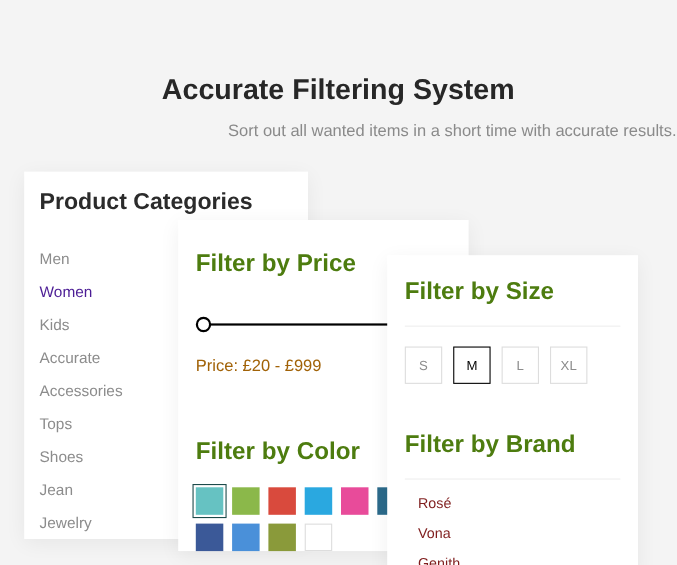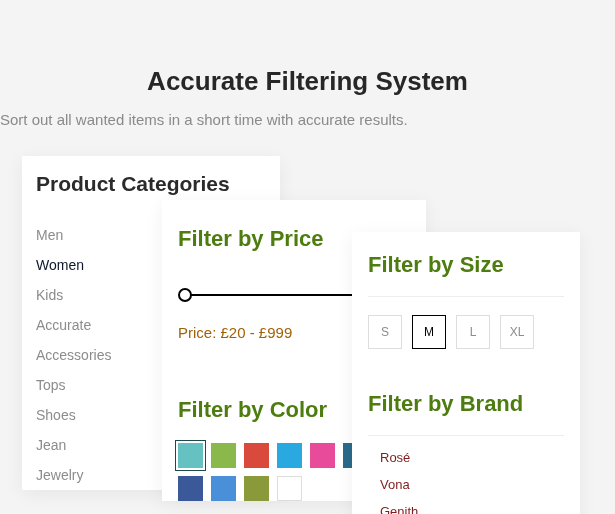--- a/index.html
+++ b/index.html
@@ -12,24 +12,25 @@
     position: relative;
   }
   .hero-title {
     text-align: center;
     font-size: 26px;
     font-weight: 700;
     color: #272727;
     padding-top: 66px;
   }
   .hero-subtitle {
-    text-align: left;
+    text-align: right;
     font-size: 15px;
     color: #8a8a8a;
     margin-top: 14px;
+    margin-left: 16px;
   }
   .panel {
     position: absolute;
     background: #fff;
     box-shadow: 0 4px 18px rgba(0,0,0,0.06);
   }
   
   .panel-cat {
     left: 22px;
     top: 156px;
@@ -42,21 +43,21 @@
     color: #2b2b2b;
     margin-bottom: 24px;
   }
   .cat-list { list-style: none; }
   .cat-list li {
     font-size: 14px;
     color: #8c8c8c;
     padding: 7px 0;
     cursor: pointer;
   }
-  .cat-list li.active { color: #0f172a; }
+  .cat-list li.active { color: #4c1d95; }
   
   .panel-price {
     left: 162px;
     top: 200px;
     width: 264px;
     padding: 26px 22px 0 16px;
   }
   .panel-price h2, .panel-size h2 {
     font-size: 22px;
     font-weight: 600;

